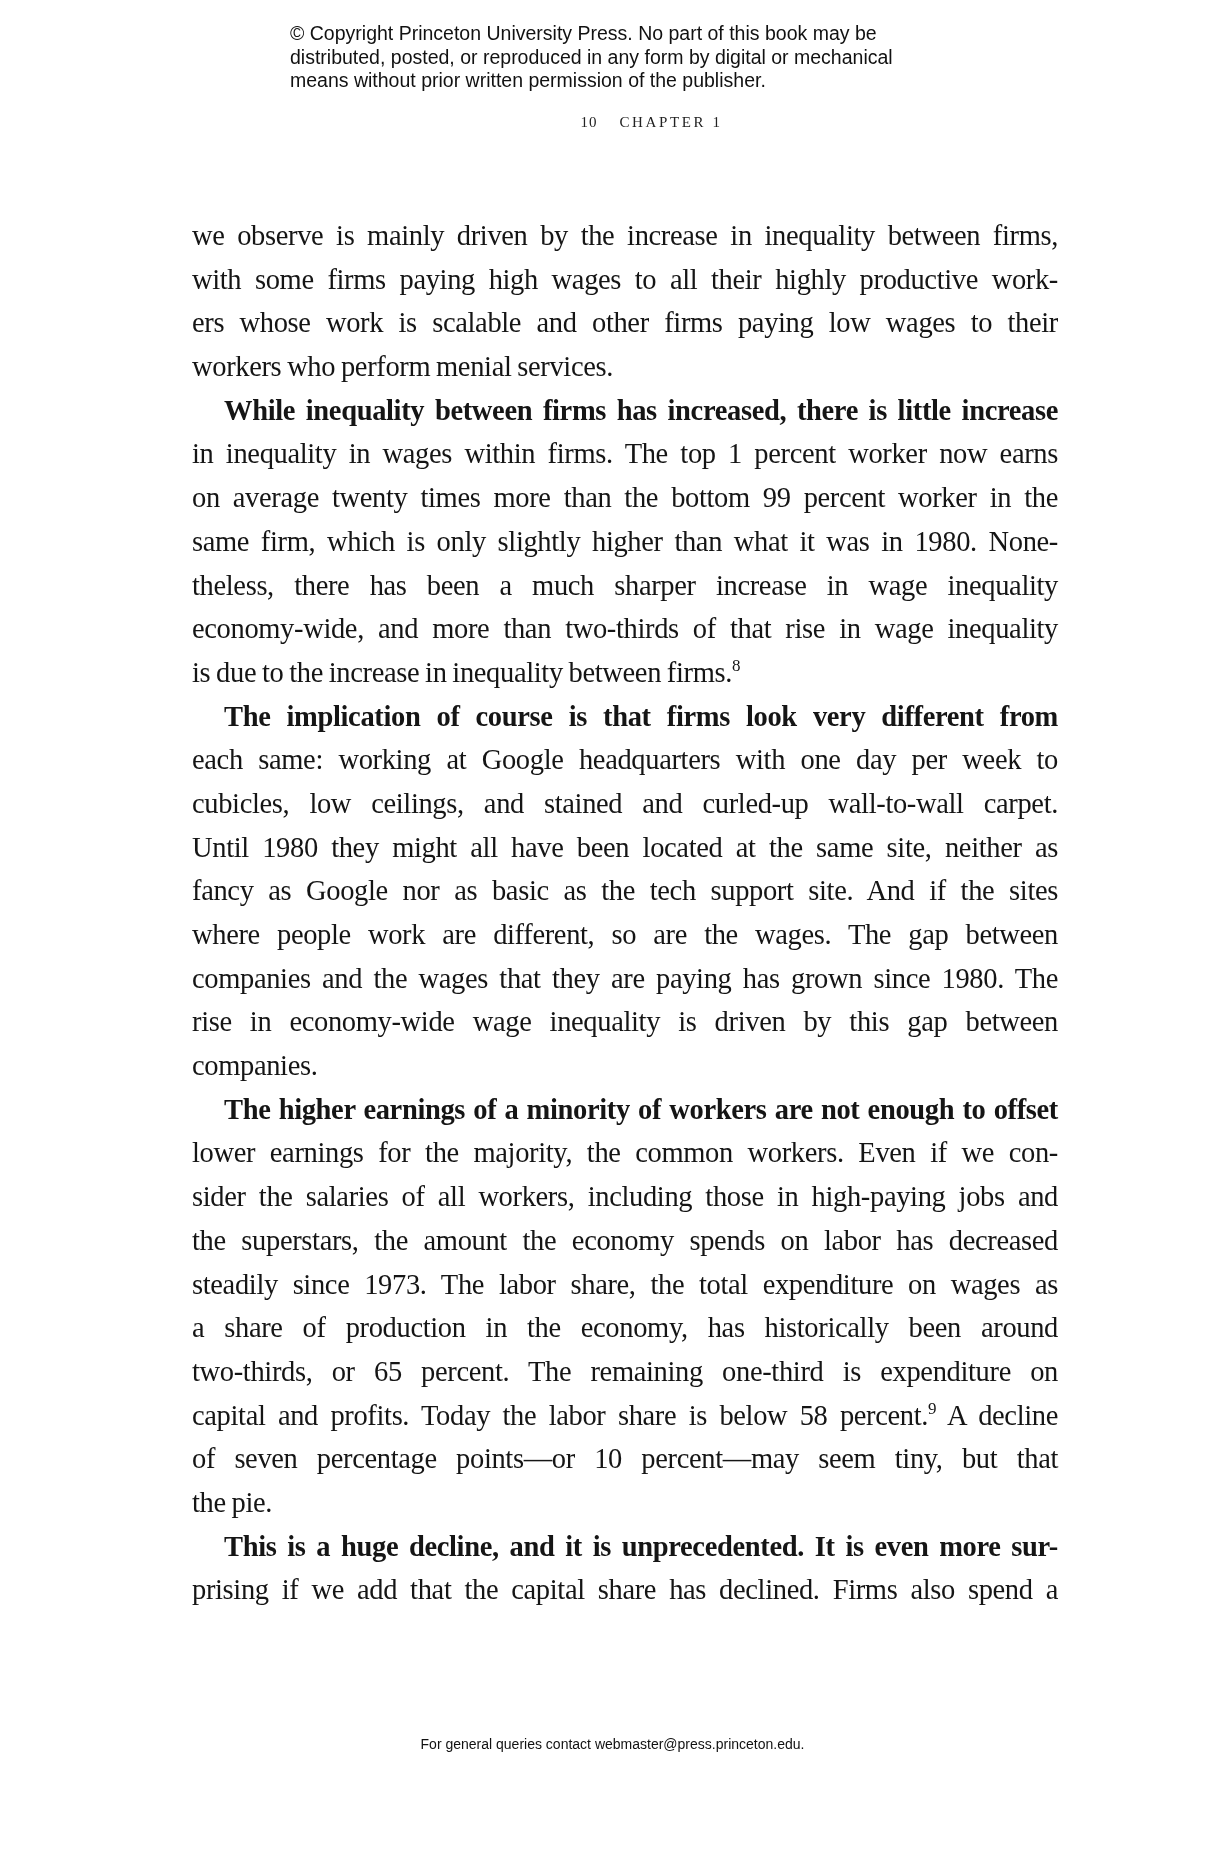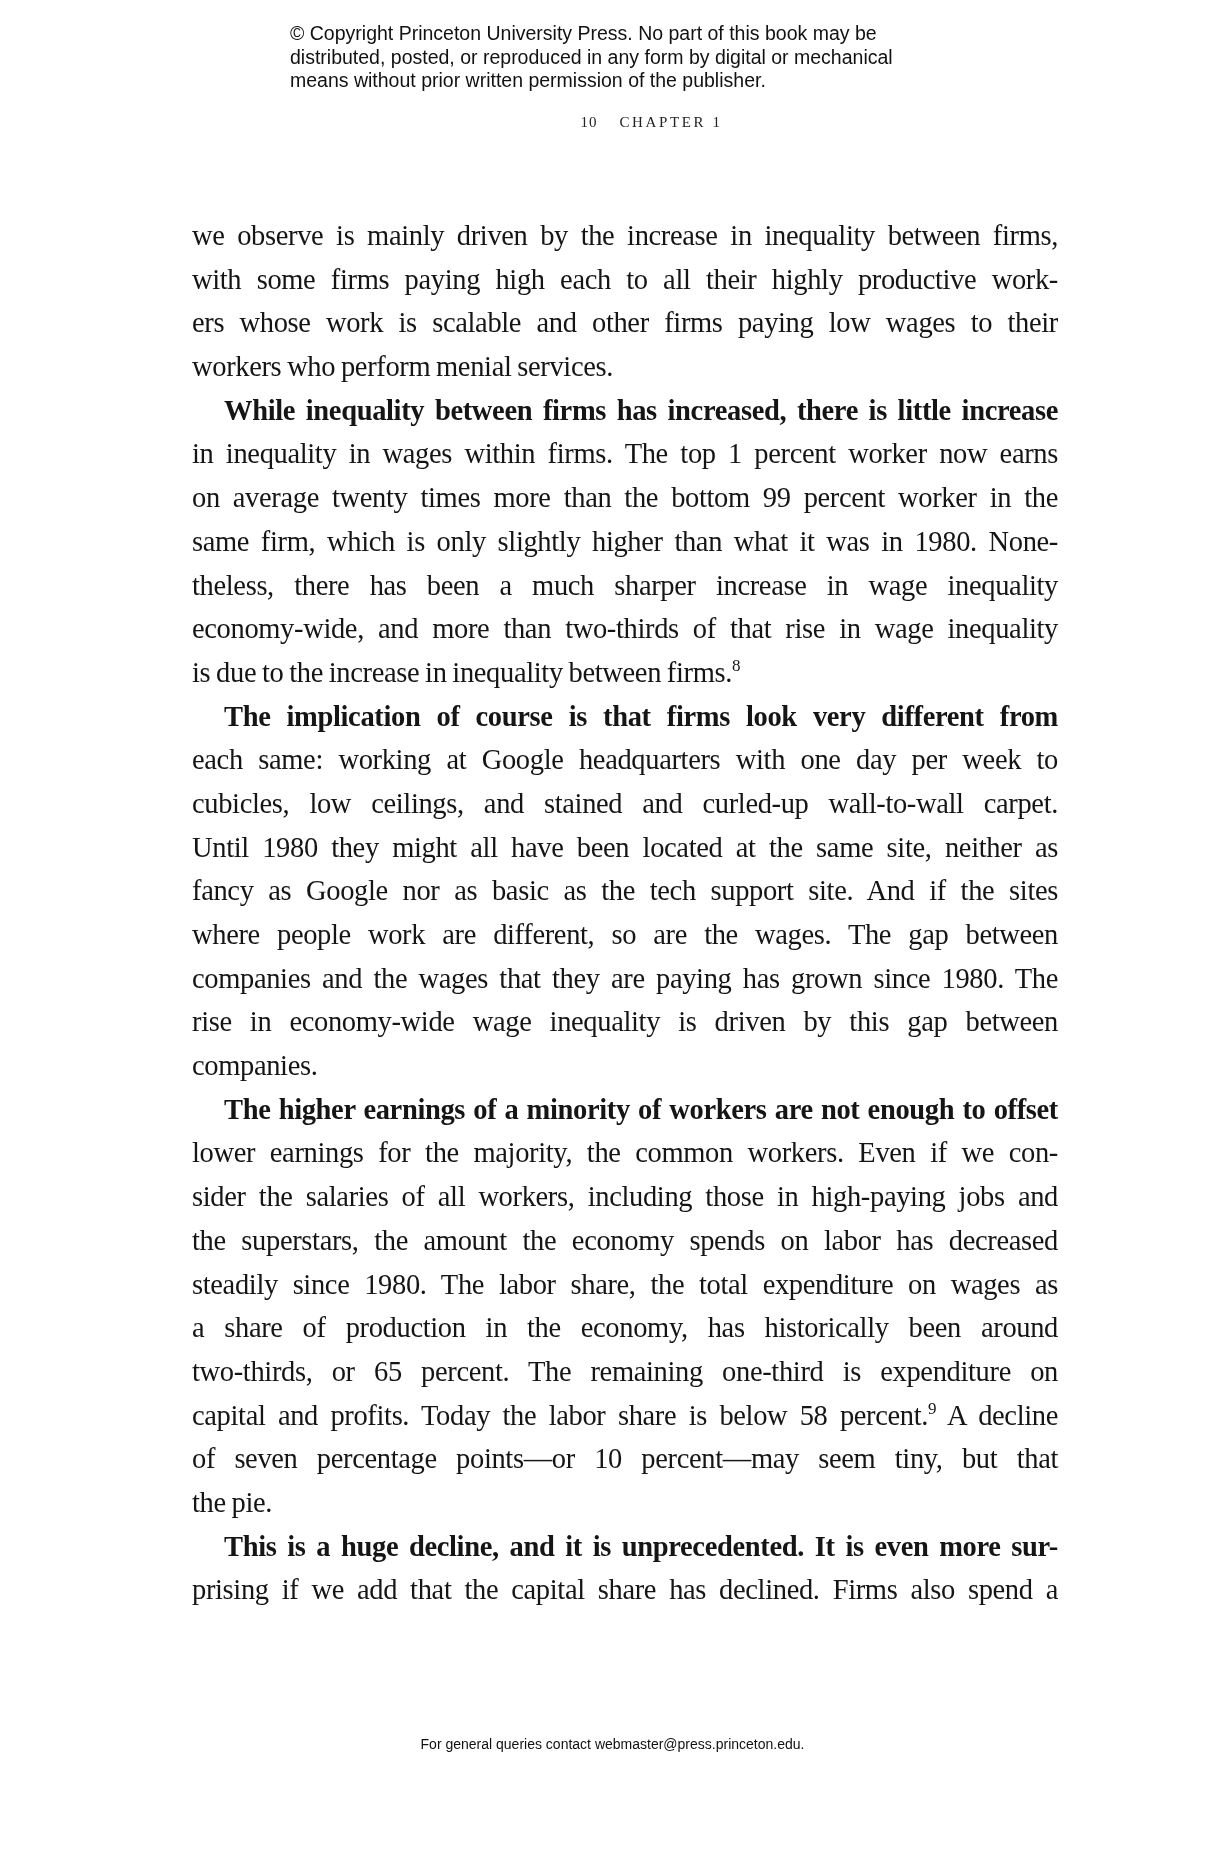--- a/index.html
+++ b/index.html
@@ -98,21 +98,21 @@
 </div>
 
 <div class="running-head">
   <span class="page-num">10</span><span>CHAPTER 1</span>
 </div>
 
 <div class="body-text">
 
   <div>
     <span class="line">we observe is mainly driven by the increase in inequality between firms,</span>
-    <span class="line">with some firms paying high each to all their highly productive work-</span>
+    <span class="line">with some firms paying high wages to all their highly productive work-</span>
     <span class="line">ers whose work is scalable and other firms paying low wages to their</span>
     <span class="line last">workers who perform menial services.</span>
   </div>
 
   <div>
     <span class="line indent">While inequality between firms has increased, there is little increase</span>
     <span class="line">in inequality in wages within firms. The top 1 percent worker now earns</span>
     <span class="line">on average twenty times more than the bottom 99 percent worker in the</span>
     <span class="line">same firm, which is only slightly higher than what it was in 1980. None-</span>
     <span class="line">theless, there has been a much sharper increase in wage inequality</span>
@@ -130,21 +130,21 @@
     <span class="line">companies and the wages that they are paying has grown since 1980. The</span>
     <span class="line">rise in economy-wide wage inequality is driven by this gap between</span>
     <span class="line last">companies.</span>
   </div>
 
   <div>
     <span class="line indent">The higher earnings of a minority of workers are not enough to offset</span>
     <span class="line">lower earnings for the majority, the common workers. Even if we con-</span>
     <span class="line">sider the salaries of all workers, including those in high-paying jobs and</span>
     <span class="line">the superstars, the amount the economy spends on labor has decreased</span>
-    <span class="line">steadily since 1980. The labor share, the total expenditure on wages as</span>
+    <span class="line">steadily since 1973. The labor share, the total expenditure on wages as</span>
     <span class="line">a share of production in the economy, has historically been around</span>
     <span class="line">two-thirds, or 65 percent. The remaining one-third is expenditure on</span>
     <span class="line"><span>capital and profits. Today the labor share is below 58 percent.</span><sup class="fn">9</sup><span> A decline</span></span>
     <span class="line">of seven percentage points—or 10 percent—may seem tiny, but that</span>
     <span class="line last">the pie.</span>
   </div>
 
   <div>
     <span class="line indent">This is a huge decline, and it is unprecedented. It is even more sur-</span>
     <span class="line">prising if we add that the capital share has declined. Firms also spend a</span>

